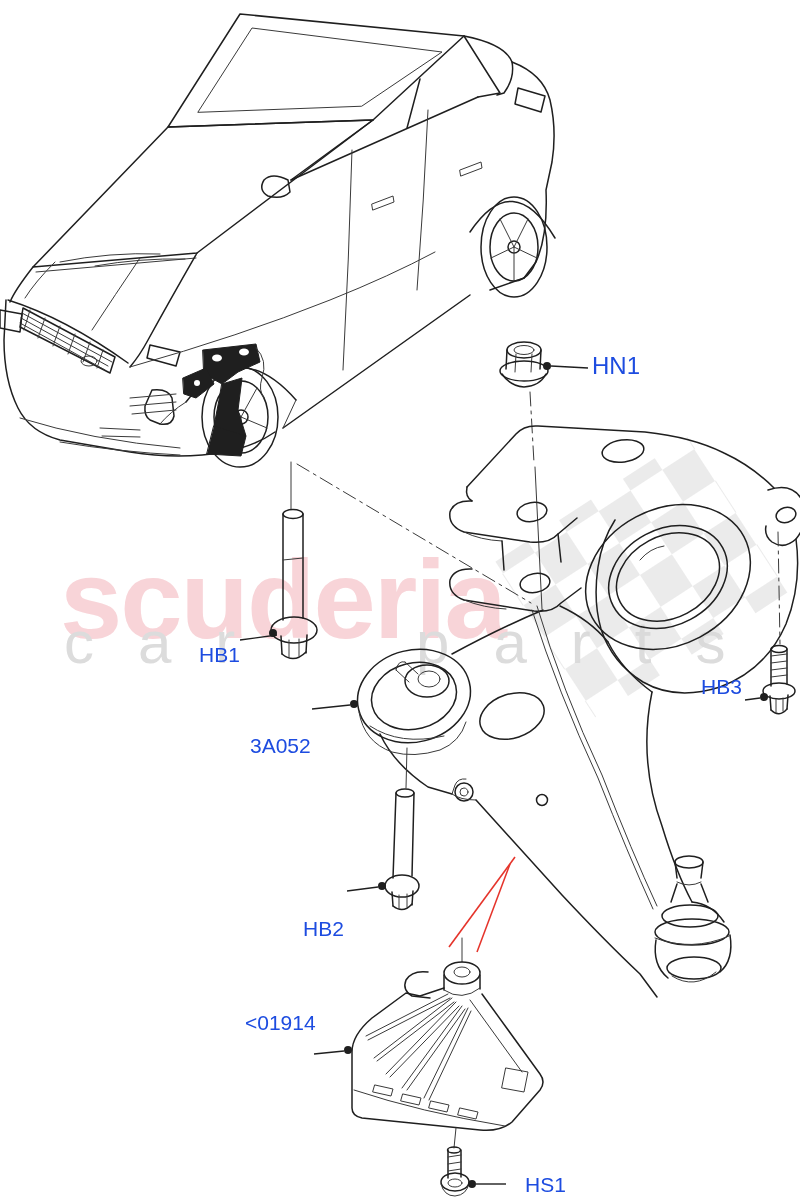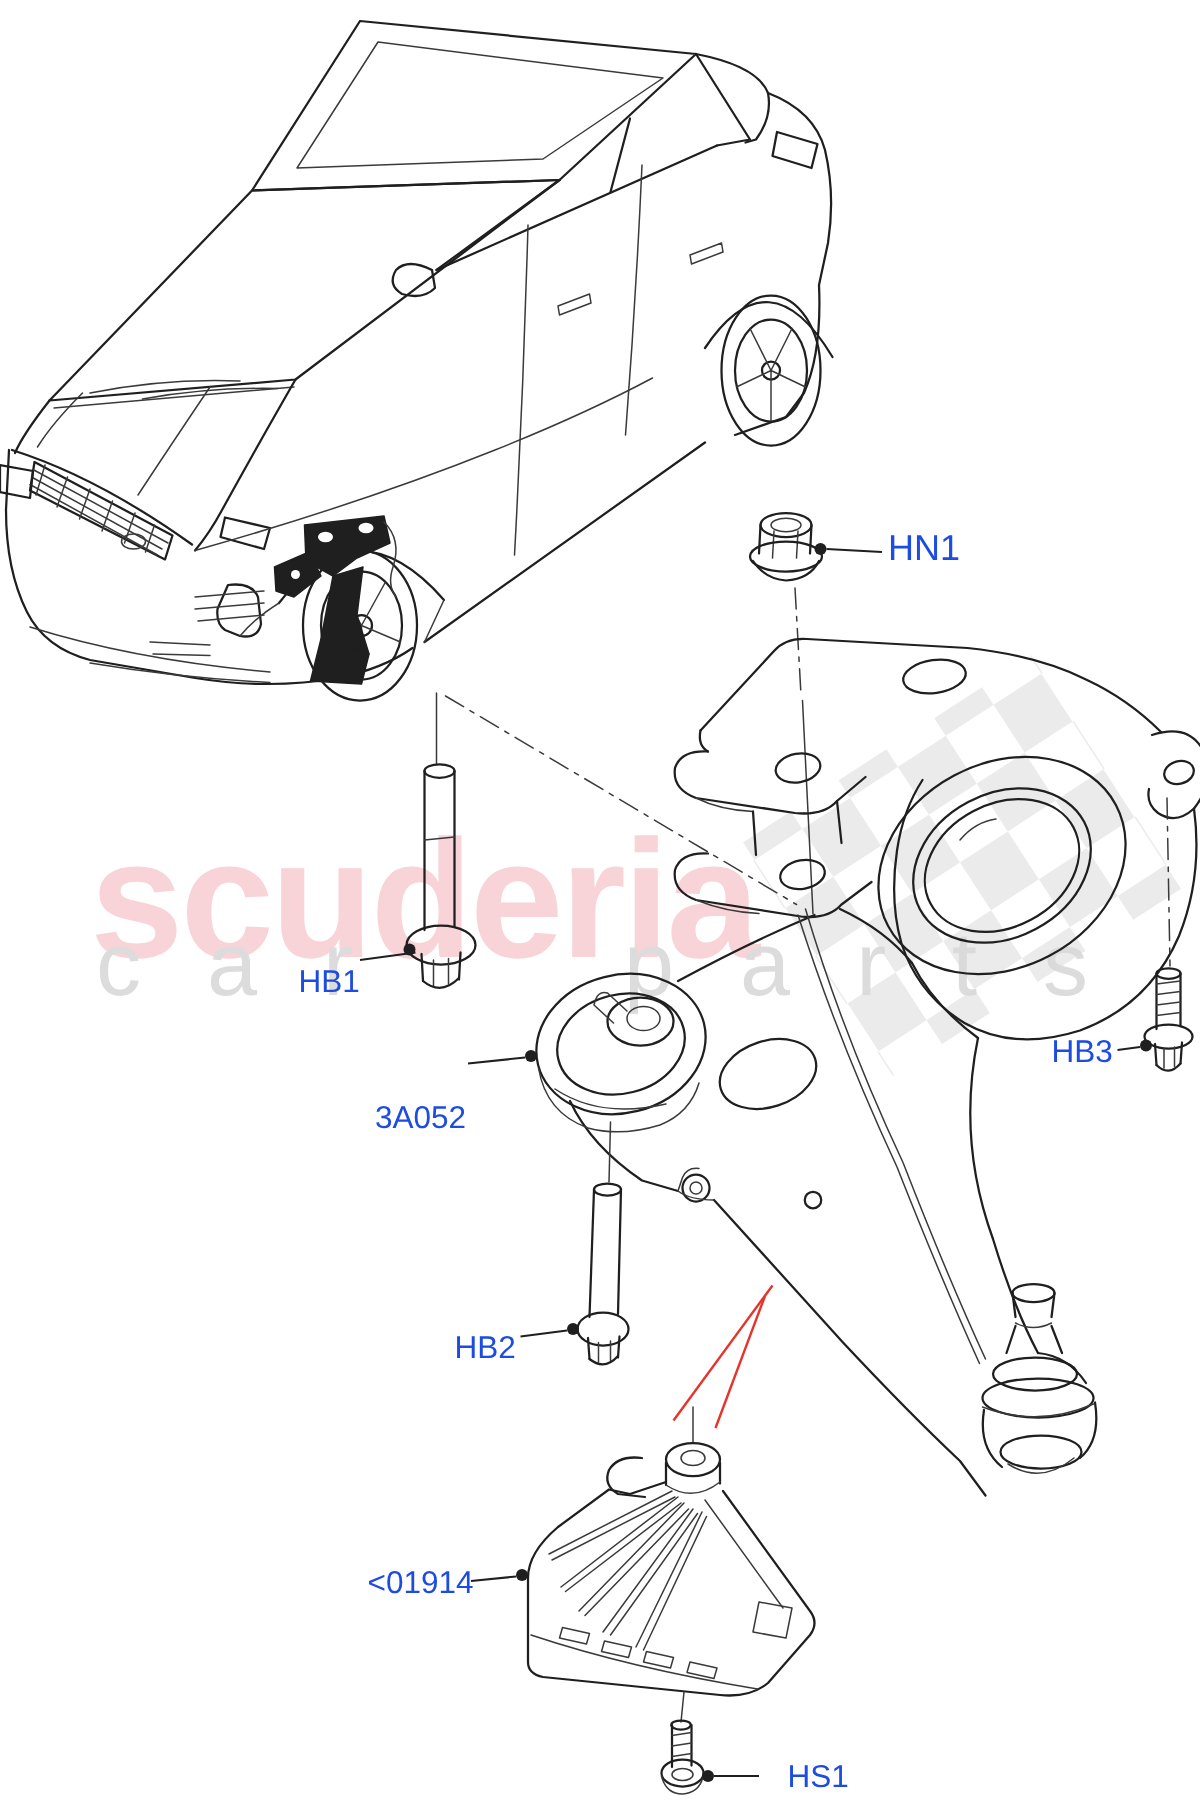--- a/index.html
+++ b/index.html
@@ -272,16 +272,16 @@
     <circle cx="348" cy="1050" r="4"></circle>
       <line x1="344" y1="1051" x2="314" y2="1054"></line>
     <circle cx="472" cy="1184" r="4"></circle>
       <line x1="476" y1="1184" x2="506" y2="1184"></line>
   </g>
 </svg>
 
 <span class="callout big" style="left:592px;top:354px">HN1</span>
 <span class="callout" style="left:199px;top:644px">HB1</span>
 <span class="callout" style="left:250px;top:735px">3A052</span>
-<span class="callout" style="left:303px;top:888px">HB2</span>
-<span class="callout" style="left:701px;top:691px">HB3</span>
-<span class="callout" style="left:245px;top:1045px">&lt;01914</span>
+<span class="callout" style="left:303px;top:918px">HB2</span>
+<span class="callout" style="left:701px;top:676px">HB3</span>
+<span class="callout" style="left:245px;top:1012px">&lt;01914</span>
 <span class="callout" style="left:525px;top:1174px">HS1</span>
 
 </body></html>

